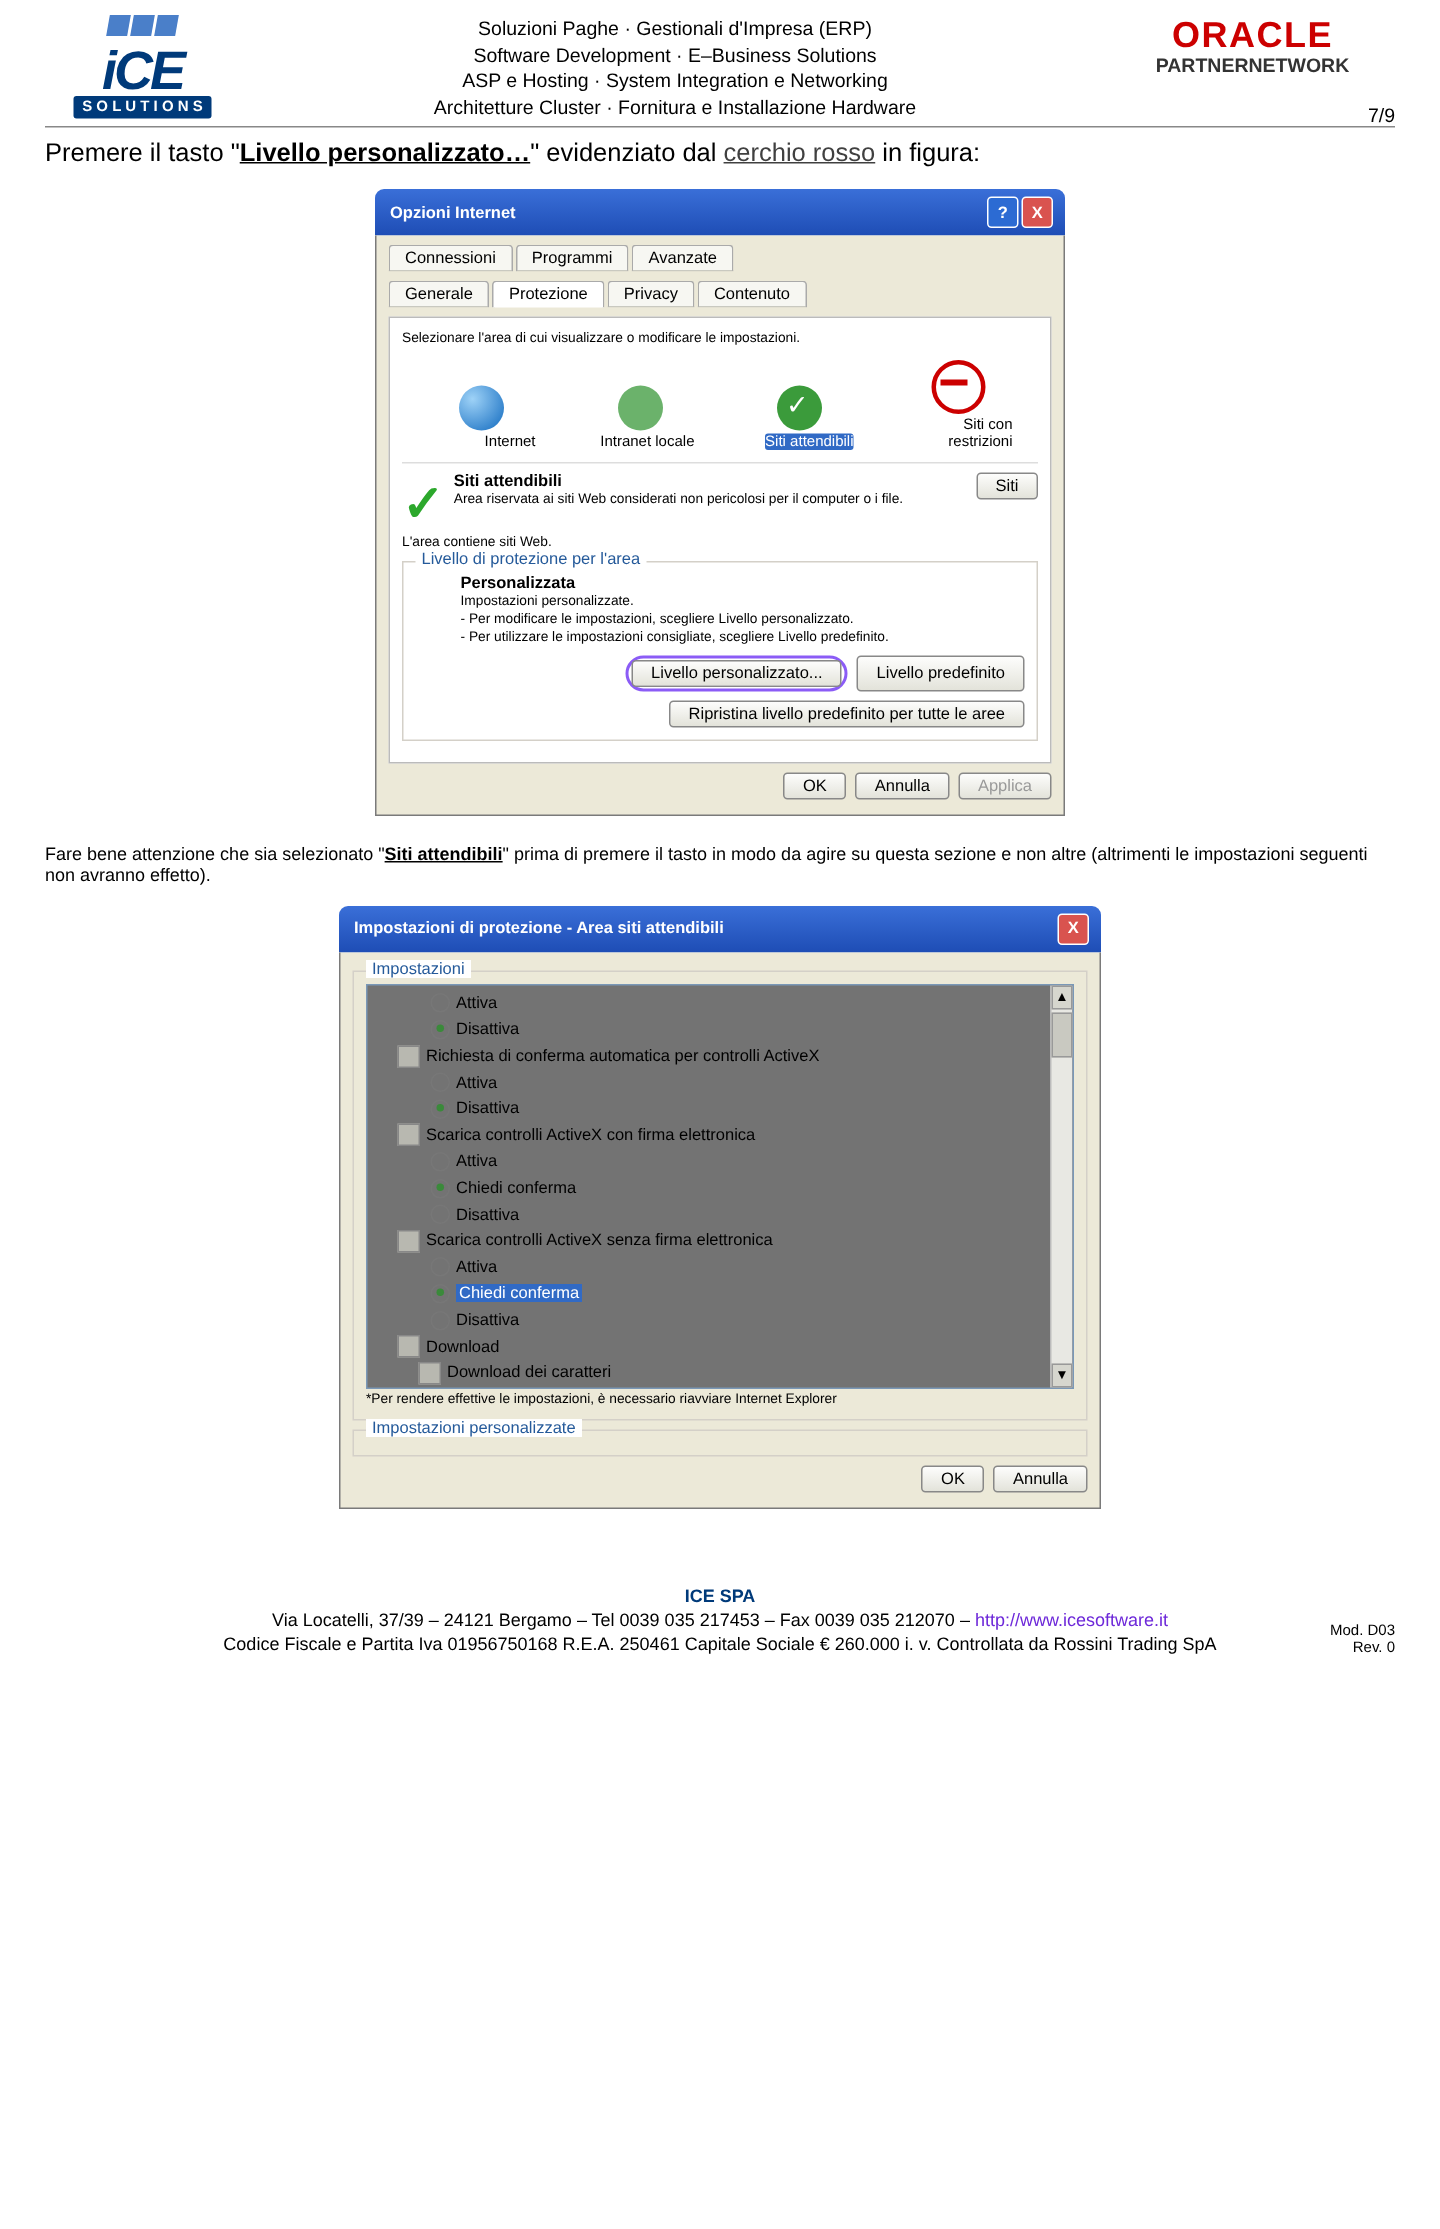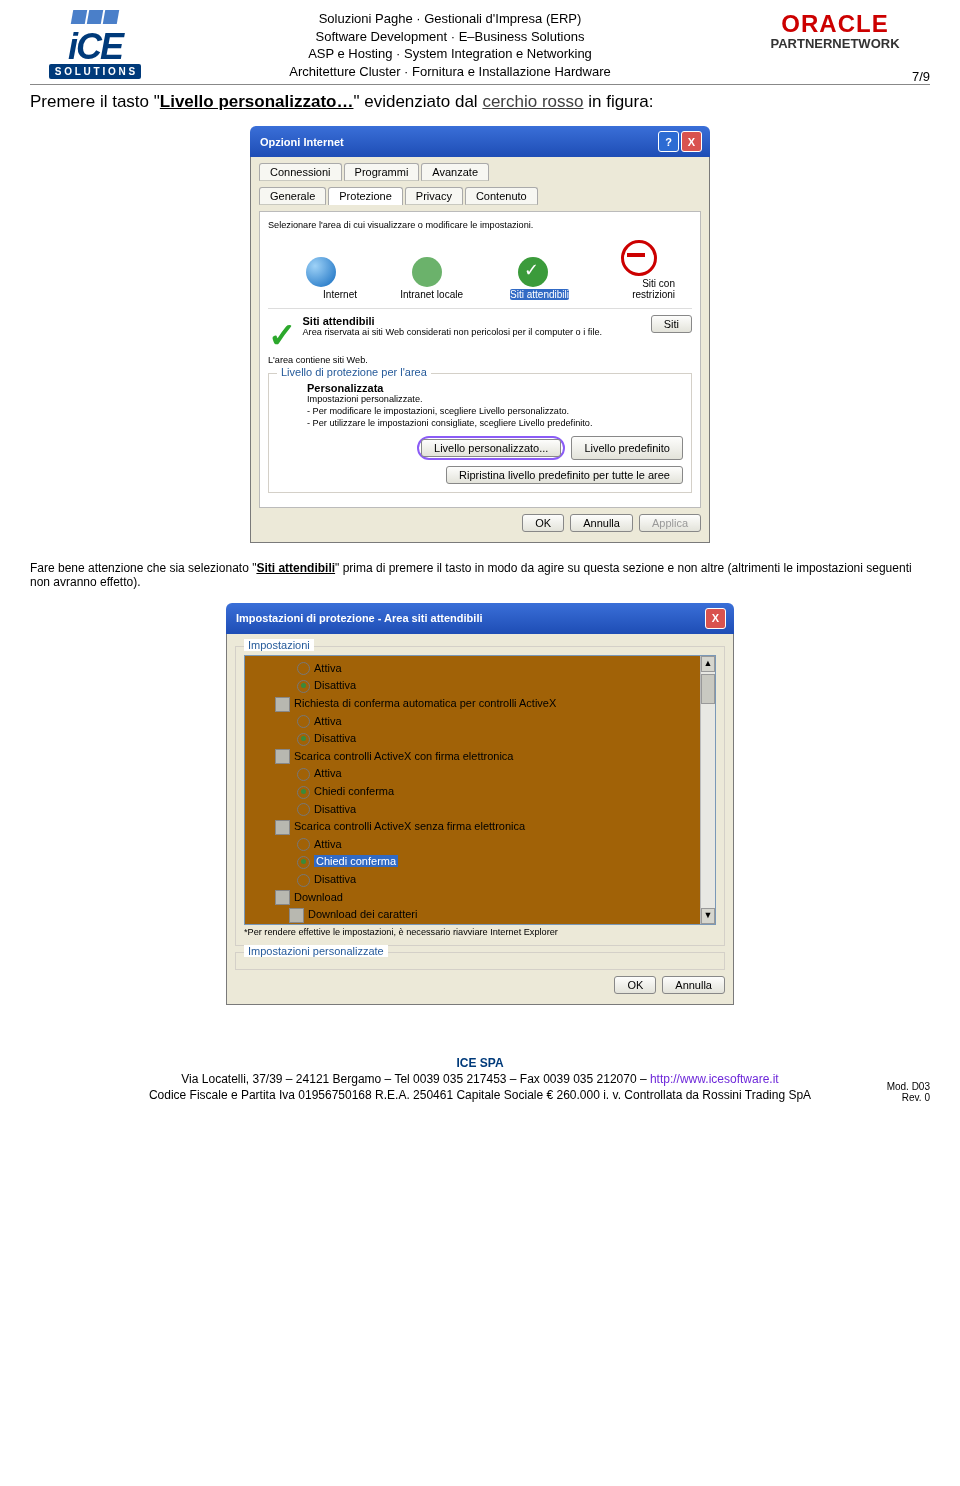--- a/index.html
+++ b/index.html
@@ -39,21 +39,21 @@
   .z-rest::after{content:"";position:absolute;left:3px;top:10px;width:18px;height:4px;background:#c00;}
   .zsel{background:#316ac5;color:#fff;border-radius:2px;}
   .checkbig{color:#2ca82c;font-size:34px;font-weight:bold;margin-right:6px;float:left;}
   .panel small{line-height:1.3;display:block;}
   .xpbtn{background:linear-gradient(#fdfdfc,#e3e3da);border:1px solid #888;border-radius:3px;padding:2px 12px;font-family:inherit;font-size:11px;}
   .fieldset{border:1px solid #d4d0c8;padding:8px;margin:6px 0;position:relative;}
   .fieldset .legend{position:absolute;top:-8px;left:8px;background:#fff;padding:0 4px;color:#255a9a;font-size:11px;}
   .circled{border:2px solid #8b5cf6;border-radius:14px;padding:1px 2px;display:inline-block;}
   .btnrow{display:flex;justify-content:flex-end;gap:6px;margin-top:6px;}
   .settings-dialog{width:508px;margin:6px auto 18px auto;font-family:Tahoma,Arial,sans-serif;font-size:11px;}
-  .listbox{background:#a16207;border:1px solid #7a98b7;height:260px;overflow:hidden;position:relative;padding:4px 16px;}
+  .listbox{background:#737373;border:1px solid #7a98b7;height:260px;overflow:hidden;position:relative;padding:4px 6px;}
   .scrollbar{position:absolute;right:0;top:0;bottom:0;width:14px;background:#e8e8e3;border-left:1px solid #bbb;}
   .sbbtn{height:14px;background:#d6d6ce;border:1px solid #999;font-size:9px;text-align:center;line-height:12px;}
   .thumb{height:28px;background:#c9c9c1;border:1px solid #999;margin-top:2px;}
   .radio{width:11px;height:11px;border:1px solid #777;border-radius:50%;display:inline-block;margin-right:4px;vertical-align:middle;}
   .radio.on::after{content:"";display:block;width:5px;height:5px;background:#3a8a3a;border-radius:50%;margin:2px auto;}
   .treeline{margin-left:14px;line-height:1.6;}
   .treesub{margin-left:36px;line-height:1.6;}
   .gearicon{width:13px;height:13px;display:inline-block;background:#b8b8b0;border:1px solid #888;vertical-align:middle;margin-right:4px;}
   .selrow{background:#316ac5;color:#fff;padding:0 2px;}
   select.xpselect{font-family:inherit;font-size:11px;border:1px solid #7a98b7;height:20px;width:190px;}

